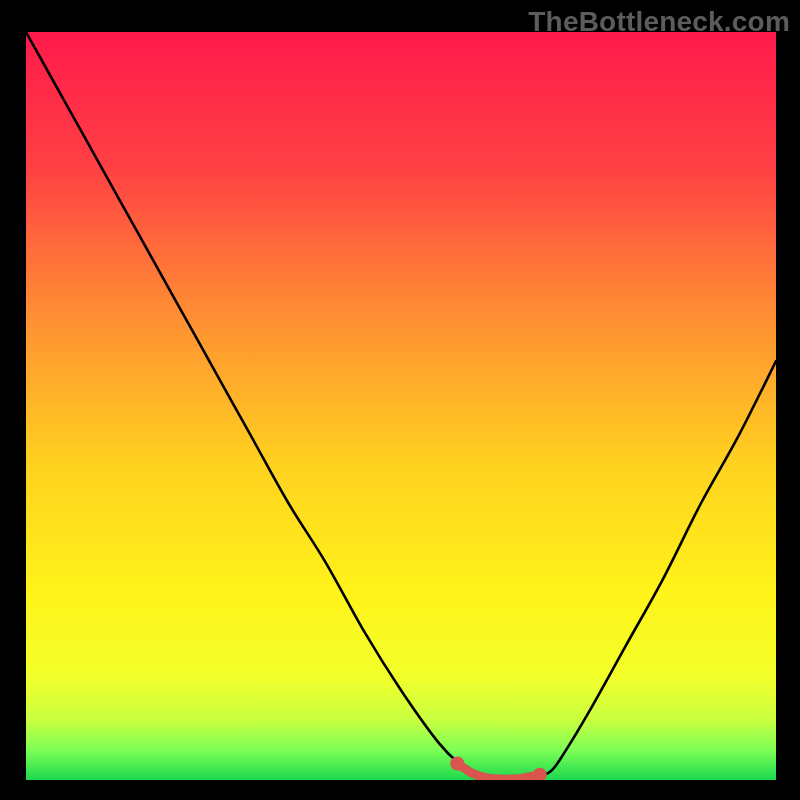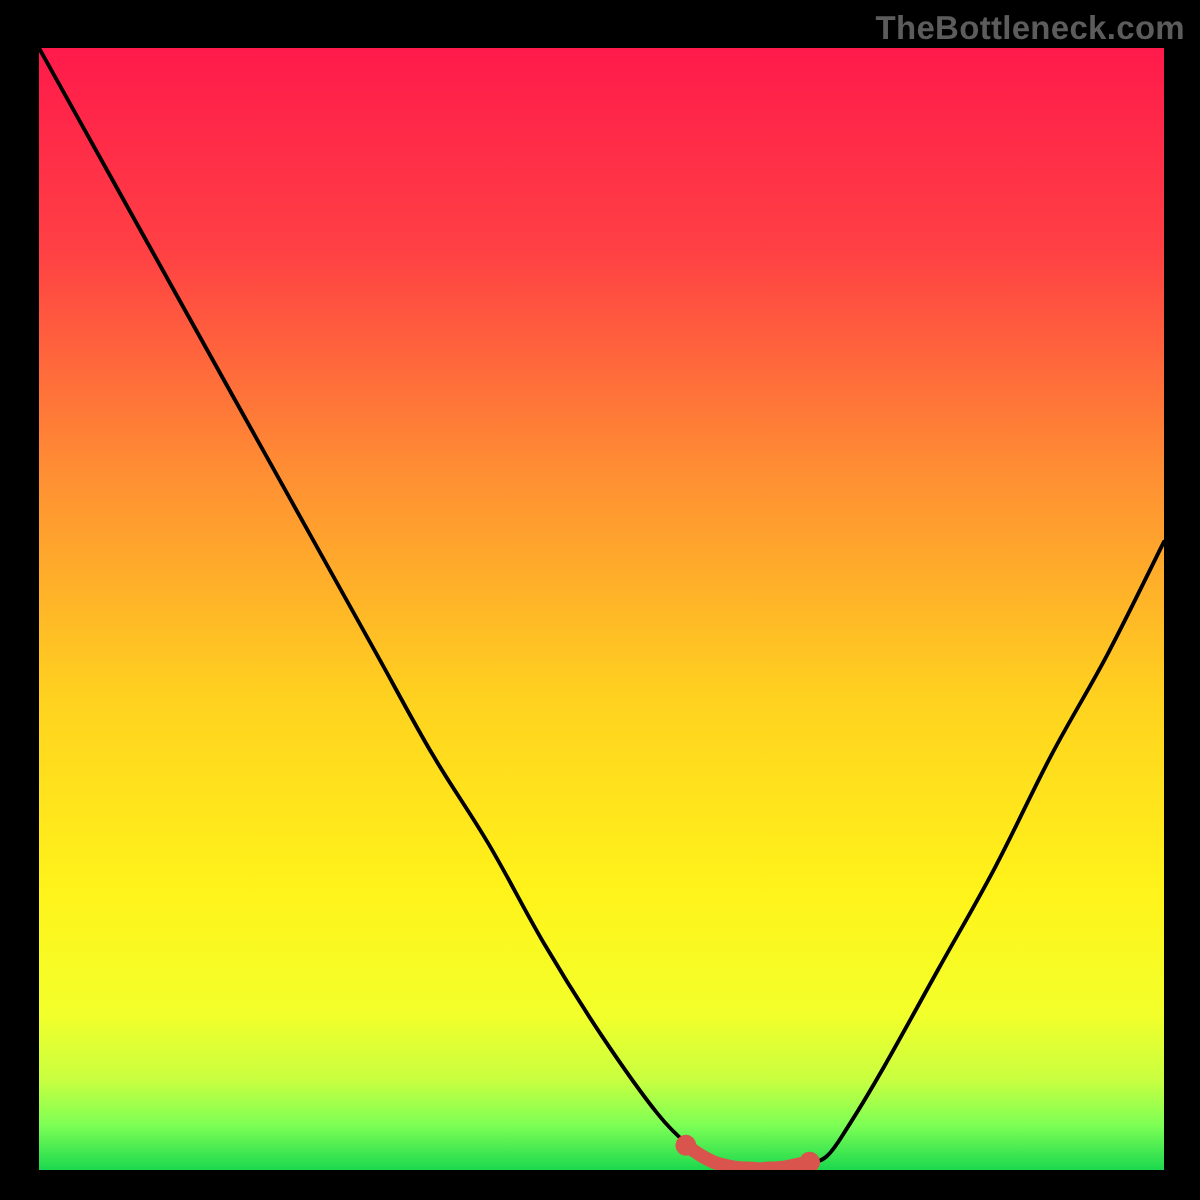--- a/index.html
+++ b/index.html
@@ -8,21 +8,21 @@
     position: relative;
     width: 800px;
     height: 800px;
     background: #000;
   }
   .watermark {
     position: absolute;
     top: 6px;
     right: 10px;
     font-family: Arial, sans-serif;
-    font-size: 22px;
+    font-size: 28px;
     font-weight: bold;
     color: #5c5c5c;
     letter-spacing: 0.2px;
     z-index: 10;
   }
   .plot {
     position: absolute;
     left: 26px;
     top: 32px;
     width: 750px;

